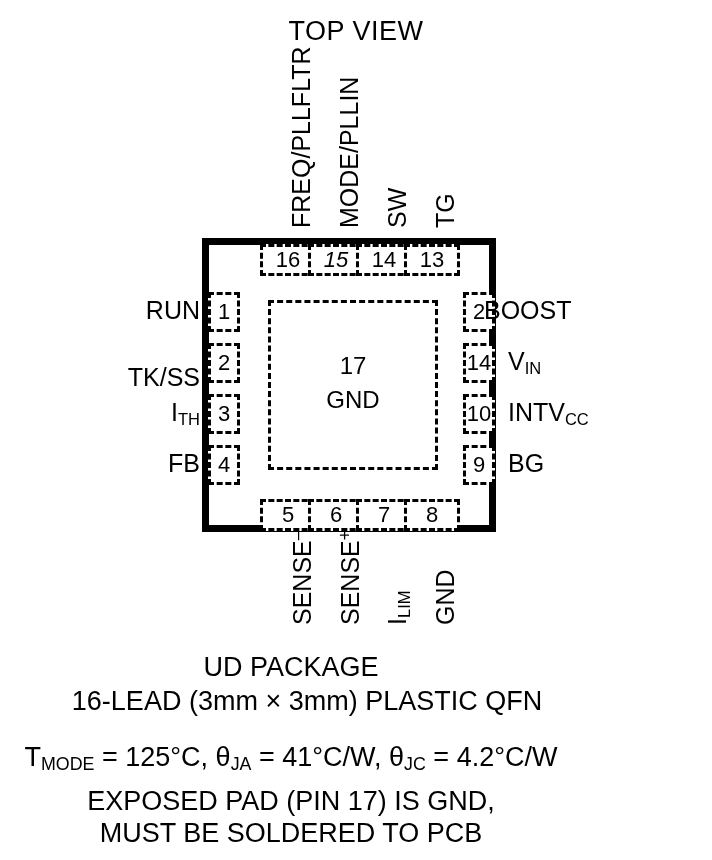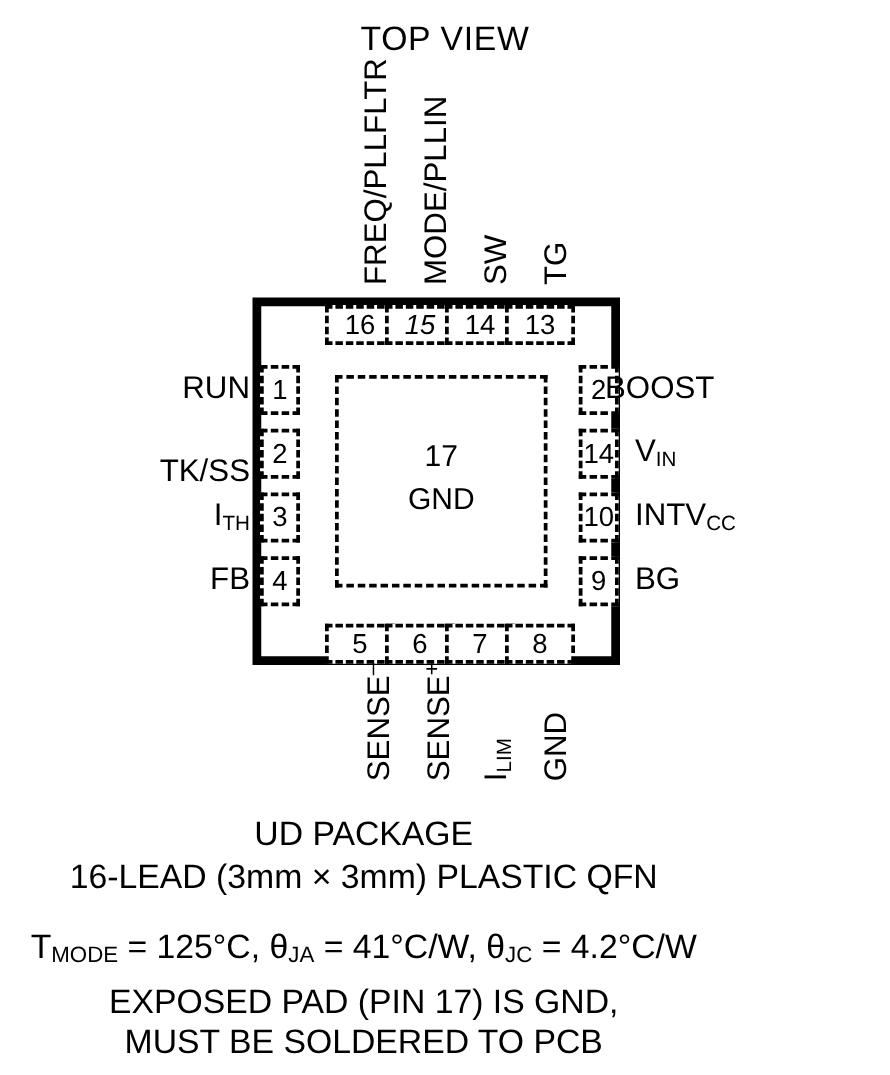--- a/index.html
+++ b/index.html
@@ -144,21 +144,21 @@
     vertical-align: 0.45em;
   }
 
   
   .caption {
     width: 582px;
     text-align: center;
     left: 0;
   }
   #caption-package { top: 652px; font-size: 27px; }
-  #caption-lead    { top: 686px; font-size: 27px; }
+  #caption-lead    { top: 686px; font-size: 27px; margin-left: 16px; }
   #caption-thermal { top: 742px; font-size: 27px; }
   #caption-pad1    { top: 786px; font-size: 27px; }
   #caption-pad2    { top: 818px; font-size: 27px; }
 </style>
 </head>
 <body>
 
 <div class="abs" id="top-view-title">TOP VIEW</div>
 
 <div class="abs" id="package-body"></div>

